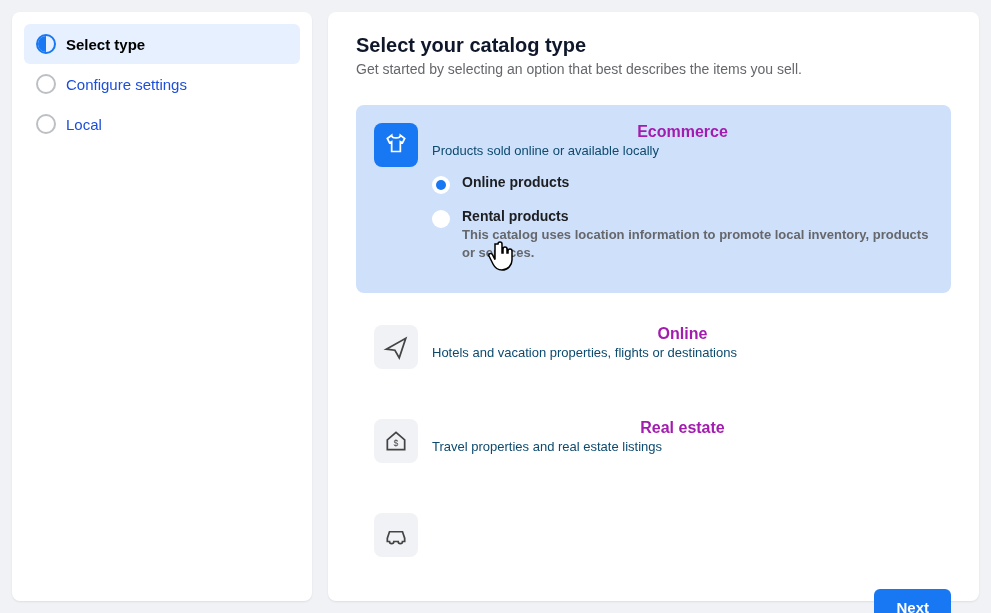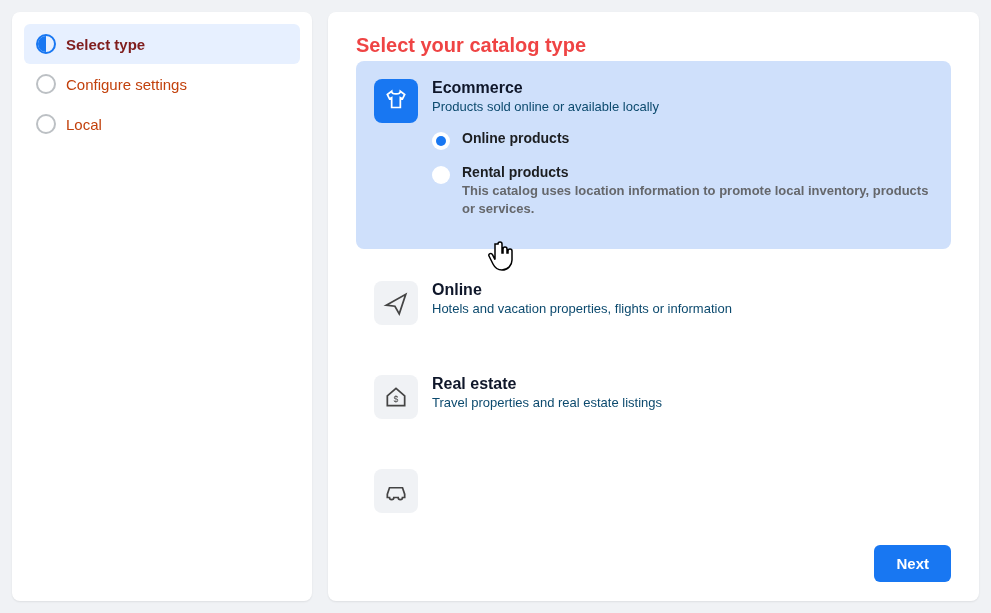--- a/index.html
+++ b/index.html
@@ -19,26 +19,26 @@
       padding: 12px;
       box-shadow: 0 1px 2px rgba(0,0,0,0.08);
     }
     .step {
       display: flex;
       align-items: center;
       gap: 10px;
       padding: 10px 12px;
       border-radius: 6px;
       font-size: 15px;
-      color: #c2410c;
+      color: #1d4ed8;
       cursor: pointer;
     }
     .step.active {
       background: #e7f0ff;
-      color: #7f1d1d;
+      color: #000000;
       font-weight: 600;
     }
     .step-circle {
       width: 20px; height: 20px;
       border: 2px solid #bcc0c4;
       border-radius: 50%;
       display: inline-block;
       position: relative;
       flex-shrink: 0;
     }
@@ -59,21 +59,21 @@
       border-radius: 8px;
       padding: 22px 28px;
       box-shadow: 0 1px 2px rgba(0,0,0,0.08);
       display: flex;
       flex-direction: column;
       position: relative;
     }
     .main h1 {
       font-size: 20px;
       font-weight: 700;
-      color: #ef4444;
+      color: #0f172a;
       margin-bottom: 4px;
     }
     .main .subtitle {
       font-size: 14px;
       color: #65676b;
       margin-bottom: 28px;
     }
     .option-card {
       display: flex;
       gap: 14px;
@@ -96,22 +96,23 @@
       flex-shrink: 0;
     }
     .option-card.selected .option-icon {
       background: #1877f2;
     }
     .option-icon svg { width: 26px; height: 26px; }
     .option-body { flex: 1; }
     .option-title {
       font-size: 16px;
       font-weight: 700;
-      color: #0f172a;
+      color: #a21caf;
       margin-bottom: 2px;
+      text-align: center;
     }
     .option-desc {
       font-size: 13px;
       color: #0c4a6e;
     }
     .radio-group {
       margin-top: 16px;
       margin-left: 0;
     }
     .radio-item {
@@ -182,20 +183,21 @@
     <span>Configure settings</span>
   </div>
   <div class="step">
     <span class="step-circle"></span>
     <span>Local</span>
   </div>
 </div>
 
 <div class="main">
   <h1>Select your catalog type</h1>
+  <div class="subtitle">Get started by selecting an option that best describes the items you sell.</div>
 
   <div class="option-card selected">
     <div class="option-icon">
       <svg viewBox="0 0 24 24" fill="none" stroke="#fff" stroke-width="1.6">
         <path d="M4 6l4-3c0 1.5 1.5 2.5 4 2.5s4-1 4-2.5l4 3-2 4-2-1v9H8v-9l-2 1-2-4z"></path>
       </svg>
     </div>
     <div class="option-body">
       <div class="option-title">Ecommerce</div>
       <div class="option-desc">Products sold online or available locally</div>
@@ -218,21 +220,21 @@
   </div>
 
   <div class="option-card">
     <div class="option-icon">
       <svg viewBox="0 0 24 24" fill="none" stroke="#444" stroke-width="1.6">
         <path d="M3 14l18-10-6 18-4-7-8-1z"></path>
       </svg>
     </div>
     <div class="option-body">
       <div class="option-title">Online</div>
-      <div class="option-desc">Hotels and vacation properties, flights or information</div>
+      <div class="option-desc">Hotels and vacation properties, flights or destinations</div>
     </div>
   </div>
 
   <div class="option-card">
     <div class="option-icon">
       <svg viewBox="0 0 24 24" fill="none" stroke="#444" stroke-width="1.6">
         <path d="M4 11l8-7 8 7v9H4v-9z"></path>
         <text x="12" y="17" font-size="8" text-anchor="middle" fill="#444" stroke="none">$</text>
       </svg>
     </div>

